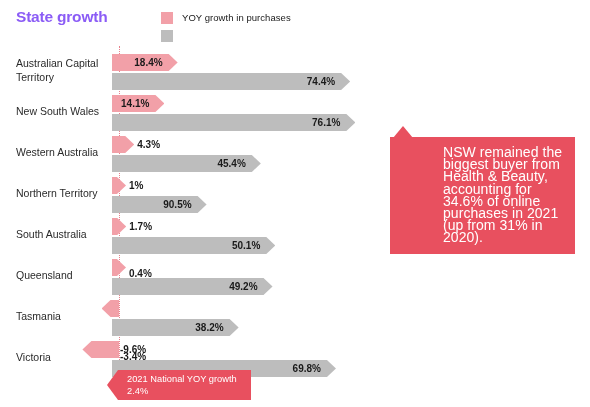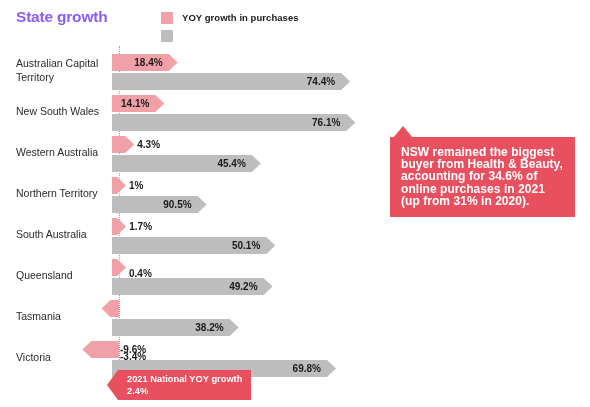--- a/index.html
+++ b/index.html
@@ -38,21 +38,21 @@
     height: 15px;
     margin-bottom: 3px;
   }
   .legend-swatch {
     width: 12px; height: 12px;
     margin-right: 9px;
     flex: 0 0 auto;
   }
   .legend-label {
     font-size: 9.5px;
-    font-weight: bold;
+    font-weight: normal;
     color: #1a1a1a;
     white-space: nowrap;
     letter-spacing: 0.05px;
   }
 
   
   #plot {
     position: absolute;
     left: 0; top: 46px;
     width: 590px; height: 361px;
@@ -128,42 +128,43 @@
   #callout-nsw-arrow {
     position: absolute;
     left: 393px;
     top: 126px;
     width: 0; height: 0;
     border-left: 10px solid transparent;
     border-right: 10px solid transparent;
     border-bottom: 12px solid #e8505f;
   }
   #callout-nsw-text {
-    font-size: 12px;
+    font-size: 14px;
     line-height: 12.2px;
-    font-weight: bold;
+    font-weight: normal;
     color: #ffffff;
     letter-spacing: 0.05px;
+    margin-left: 42px;
   }
 
   
   #callout-national {
     position: absolute;
     left: 107px;
     top: 370px;
     width: 144px;
     height: 30px;
     background: #e8505f;
     clip-path: polygon(11px 0, 100% 0, 100% 100%, 11px 100%, 0 50%);
     padding: 4px 8px 4px 20px;
   }
   #callout-national-text {
     font-size: 9.3px;
     line-height: 11.5px;
-    font-weight: bold;
+    font-weight: normal;
     color: #ffffff;
     white-space: pre-line;
   }
 </style>
 </head>
 <body>
 
 <div id="header">
   <div id="chart-title">State growth</div>
 

